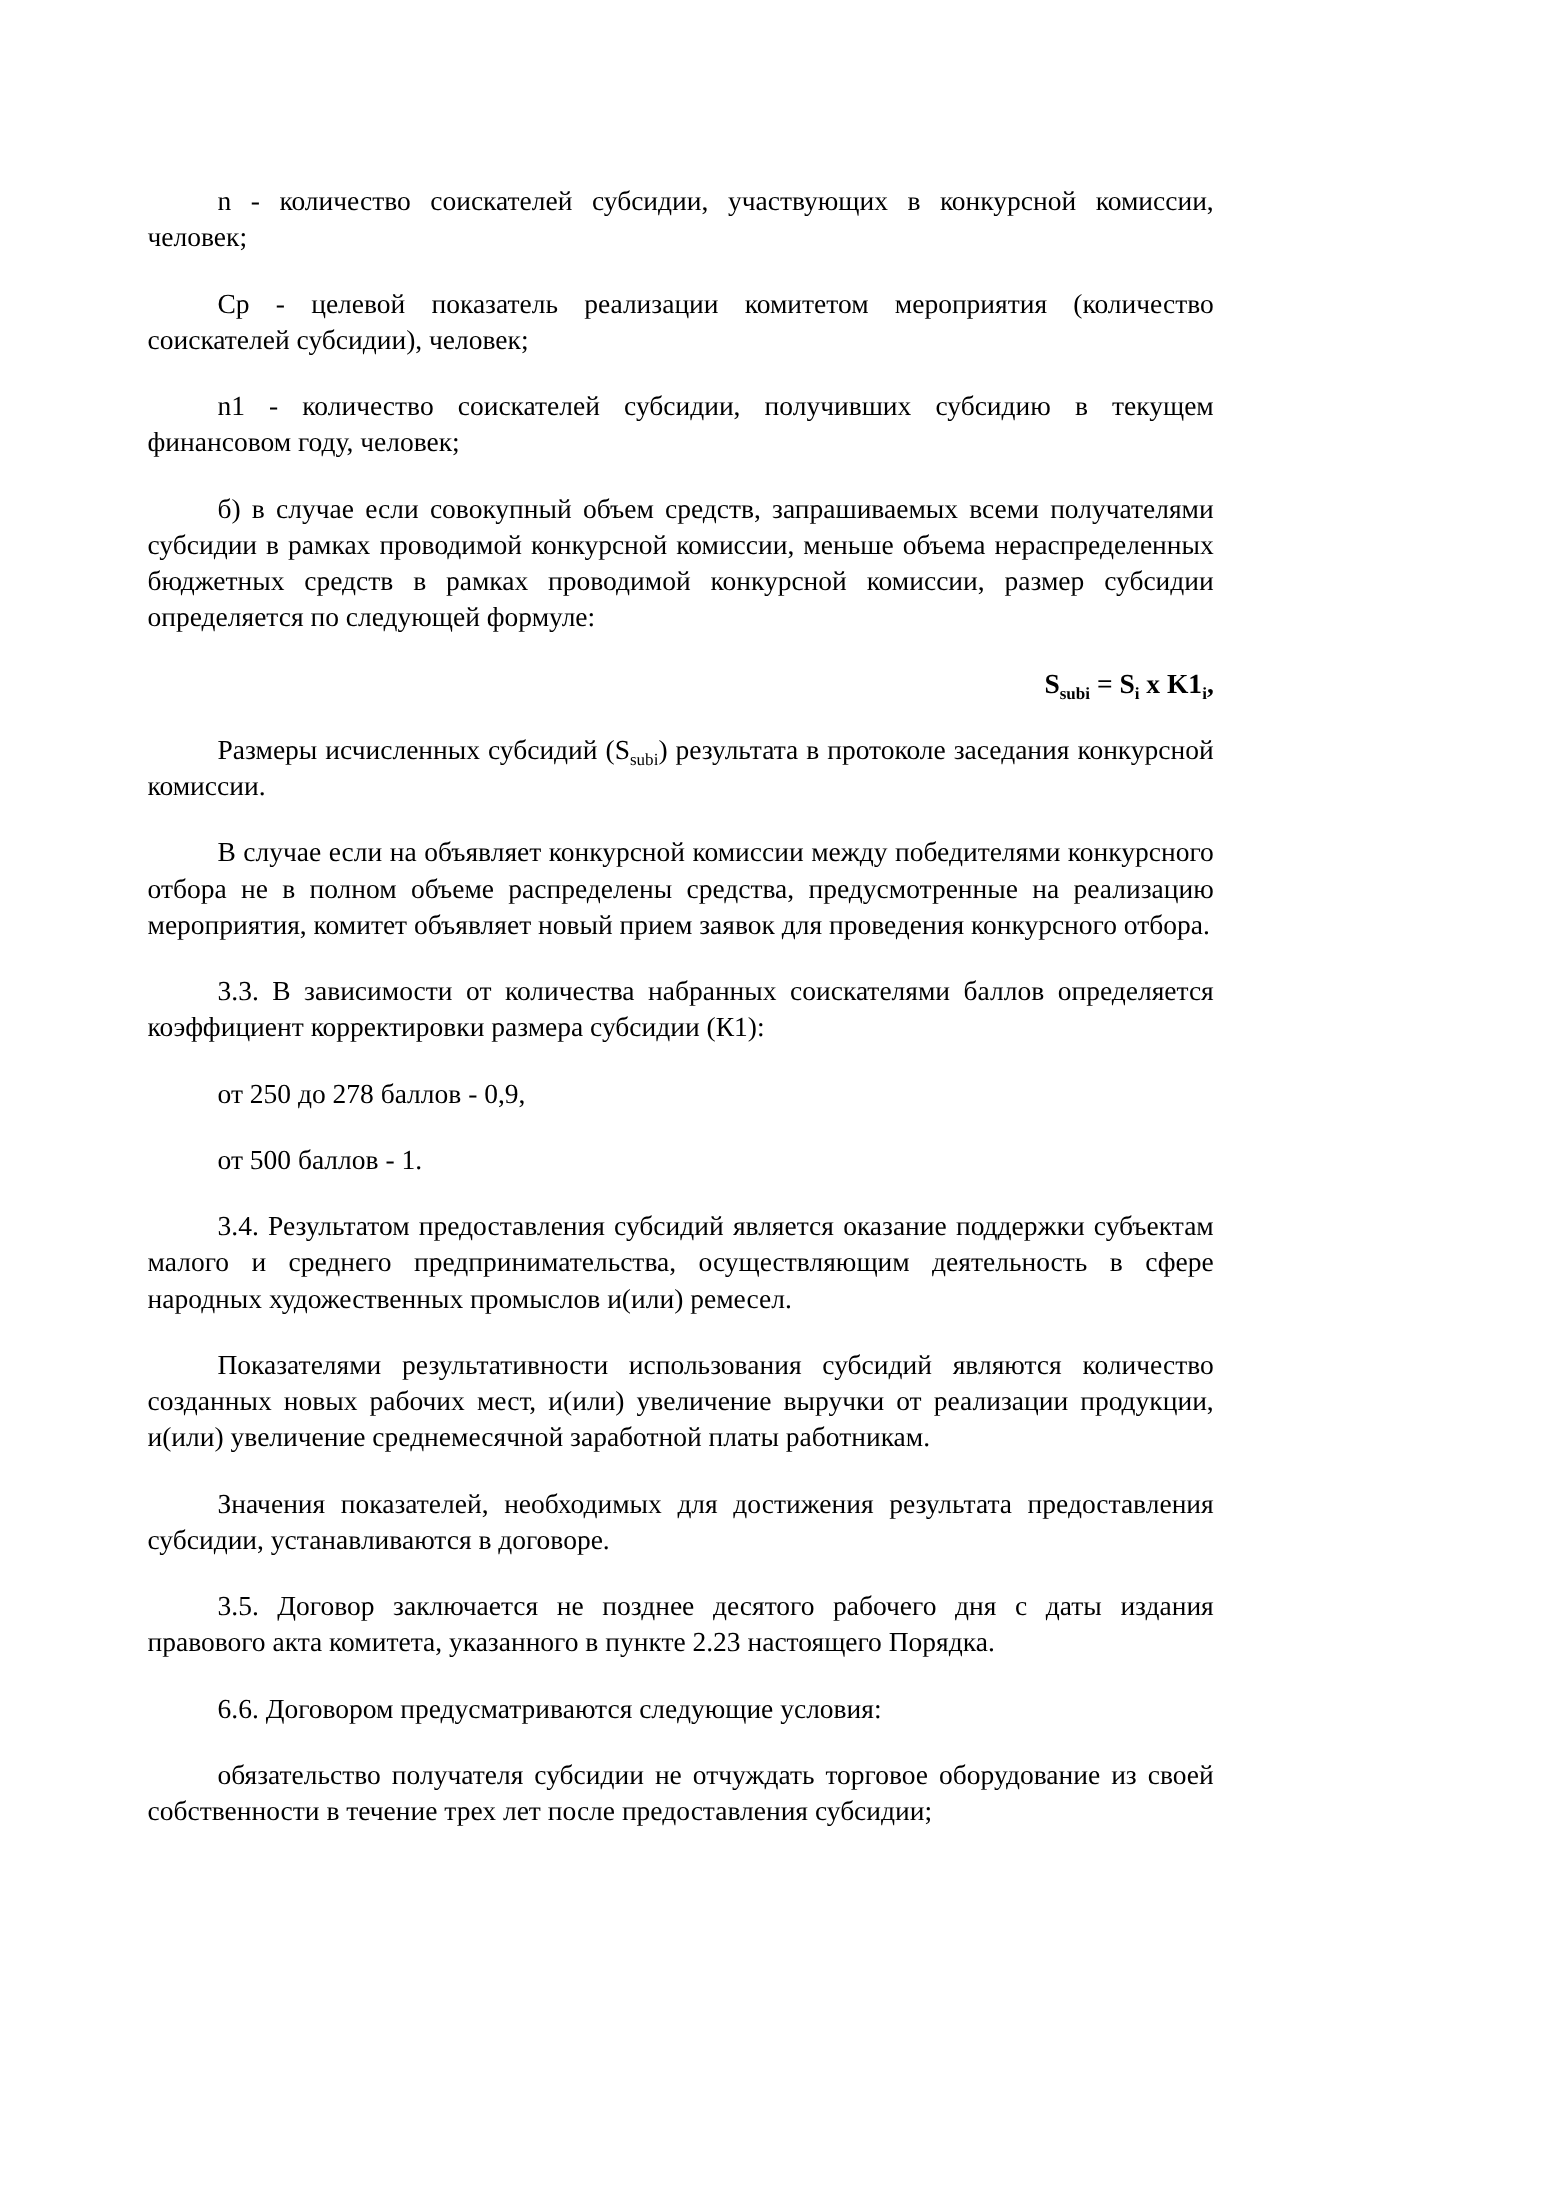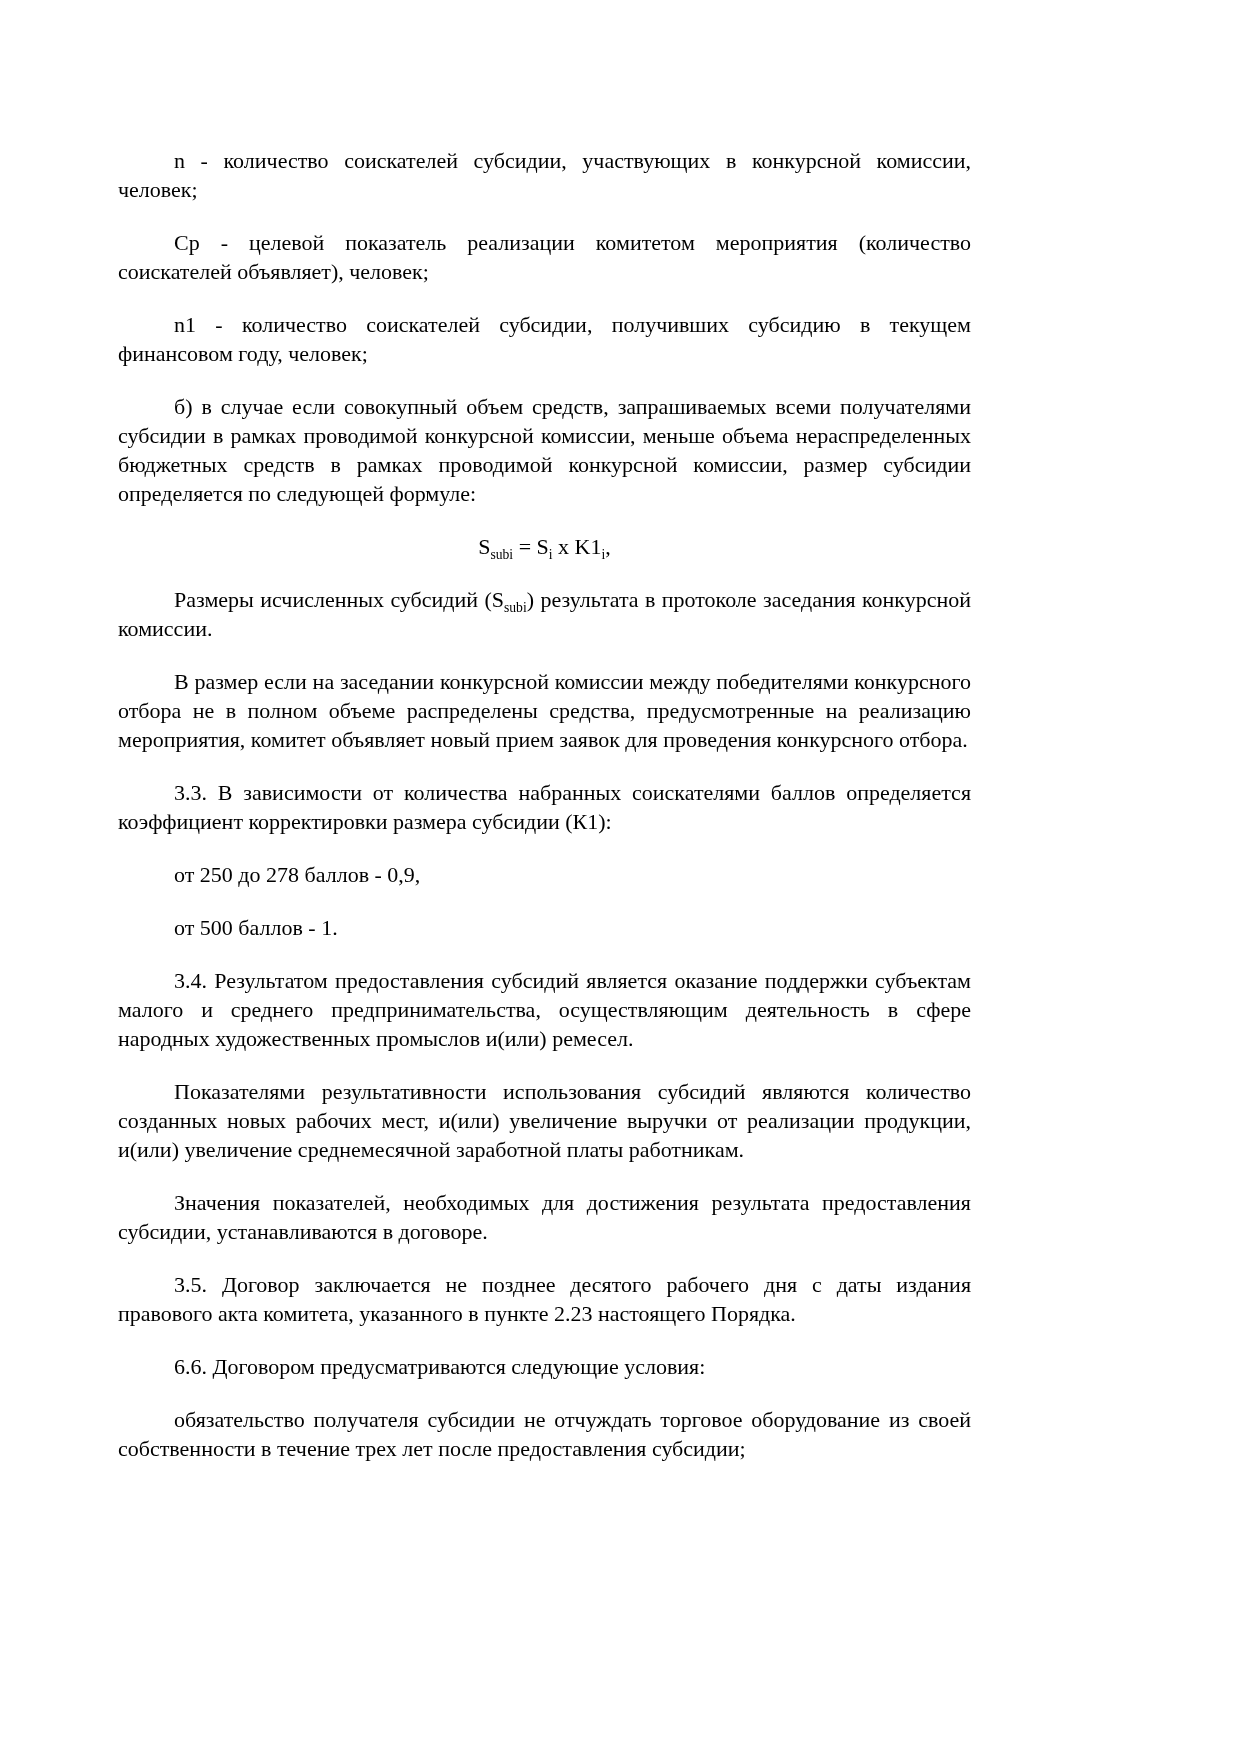--- a/index.html
+++ b/index.html
@@ -22,46 +22,47 @@
     line-height: 29px;
     color: #000000;
   }
   .para {
     margin: 0 0 24px 0;
     text-align: justify;
     text-indent: 56px;
   }
   .formula {
     margin: 4px 0 24px 0;
-    text-align: center;
+    text-align: right;
     text-indent: 0;
+    font-weight: bold;
   }
   sub {
     font-size: 0.62em;
     line-height: 0;
   }
 </style>
 </head>
 <body>
 
 <div class="page">
 
   <p class="para">n - количество соискателей субсидии, участвующих в конкурсной комиссии, человек;</p>
 
-  <p class="para">Ср - целевой показатель реализации комитетом мероприятия (количество соискателей объявляет), человек;</p>
+  <p class="para">Ср - целевой показатель реализации комитетом мероприятия (количество соискателей субсидии), человек;</p>
 
   <p class="para">n1 - количество соискателей субсидии, получивших субсидию в текущем финансовом году, человек;</p>
 
   <p class="para">б) в случае если совокупный объем средств, запрашиваемых всеми получателями субсидии в рамках проводимой конкурсной комиссии, меньше объема нераспределенных бюджетных средств в рамках проводимой конкурсной комиссии, размер субсидии определяется по следующей формуле:</p>
 
   <p class="formula"><span>S</span><sub>subi</sub><span> = S</span><sub>i</sub><span> x K1</span><sub>i</sub><span>,</span></p>
 
   <p class="para"><span>Размеры исчисленных субсидий (S</span><sub>subi</sub><span>) результата в протоколе заседания конкурсной комиссии.</span></p>
 
-  <p class="para">В размер если на заседании конкурсной комиссии между победителями конкурсного отбора не в полном объеме распределены средства, предусмотренные на реализацию мероприятия, комитет объявляет новый прием заявок для проведения конкурсного отбора.</p>
+  <p class="para">В случае если на объявляет конкурсной комиссии между победителями конкурсного отбора не в полном объеме распределены средства, предусмотренные на реализацию мероприятия, комитет объявляет новый прием заявок для проведения конкурсного отбора.</p>
 
   <p class="para">3.3. В зависимости от количества набранных соискателями баллов определяется коэффициент корректировки размера субсидии (К1):</p>
 
 
   <p class="para">от 250 до 278 баллов - 0,9,</p>
 
   <p class="para">от 500 баллов - 1.</p>
 
   <p class="para">3.4. Результатом предоставления субсидий является оказание поддержки субъектам малого и среднего предпринимательства, осуществляющим деятельность в сфере народных художественных промыслов и(или) ремесел.</p>
 

